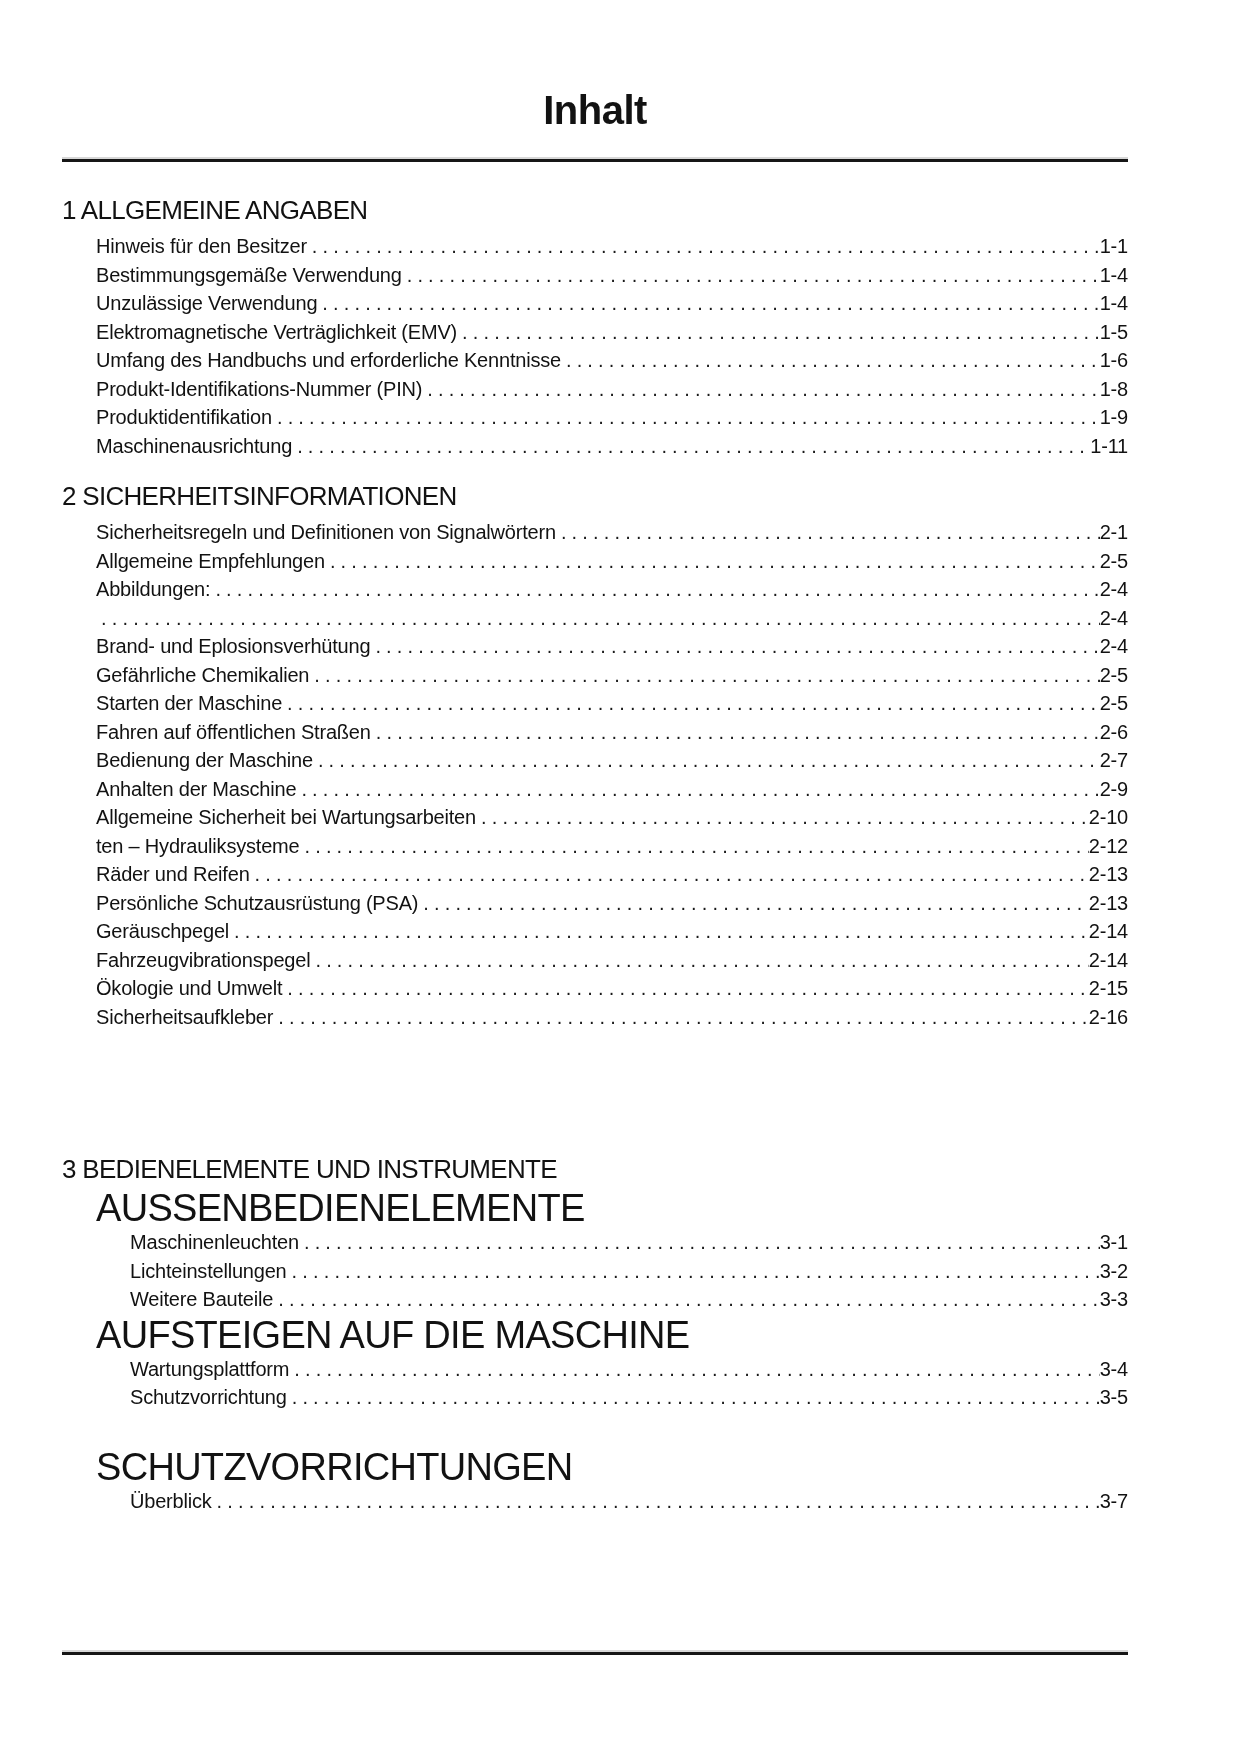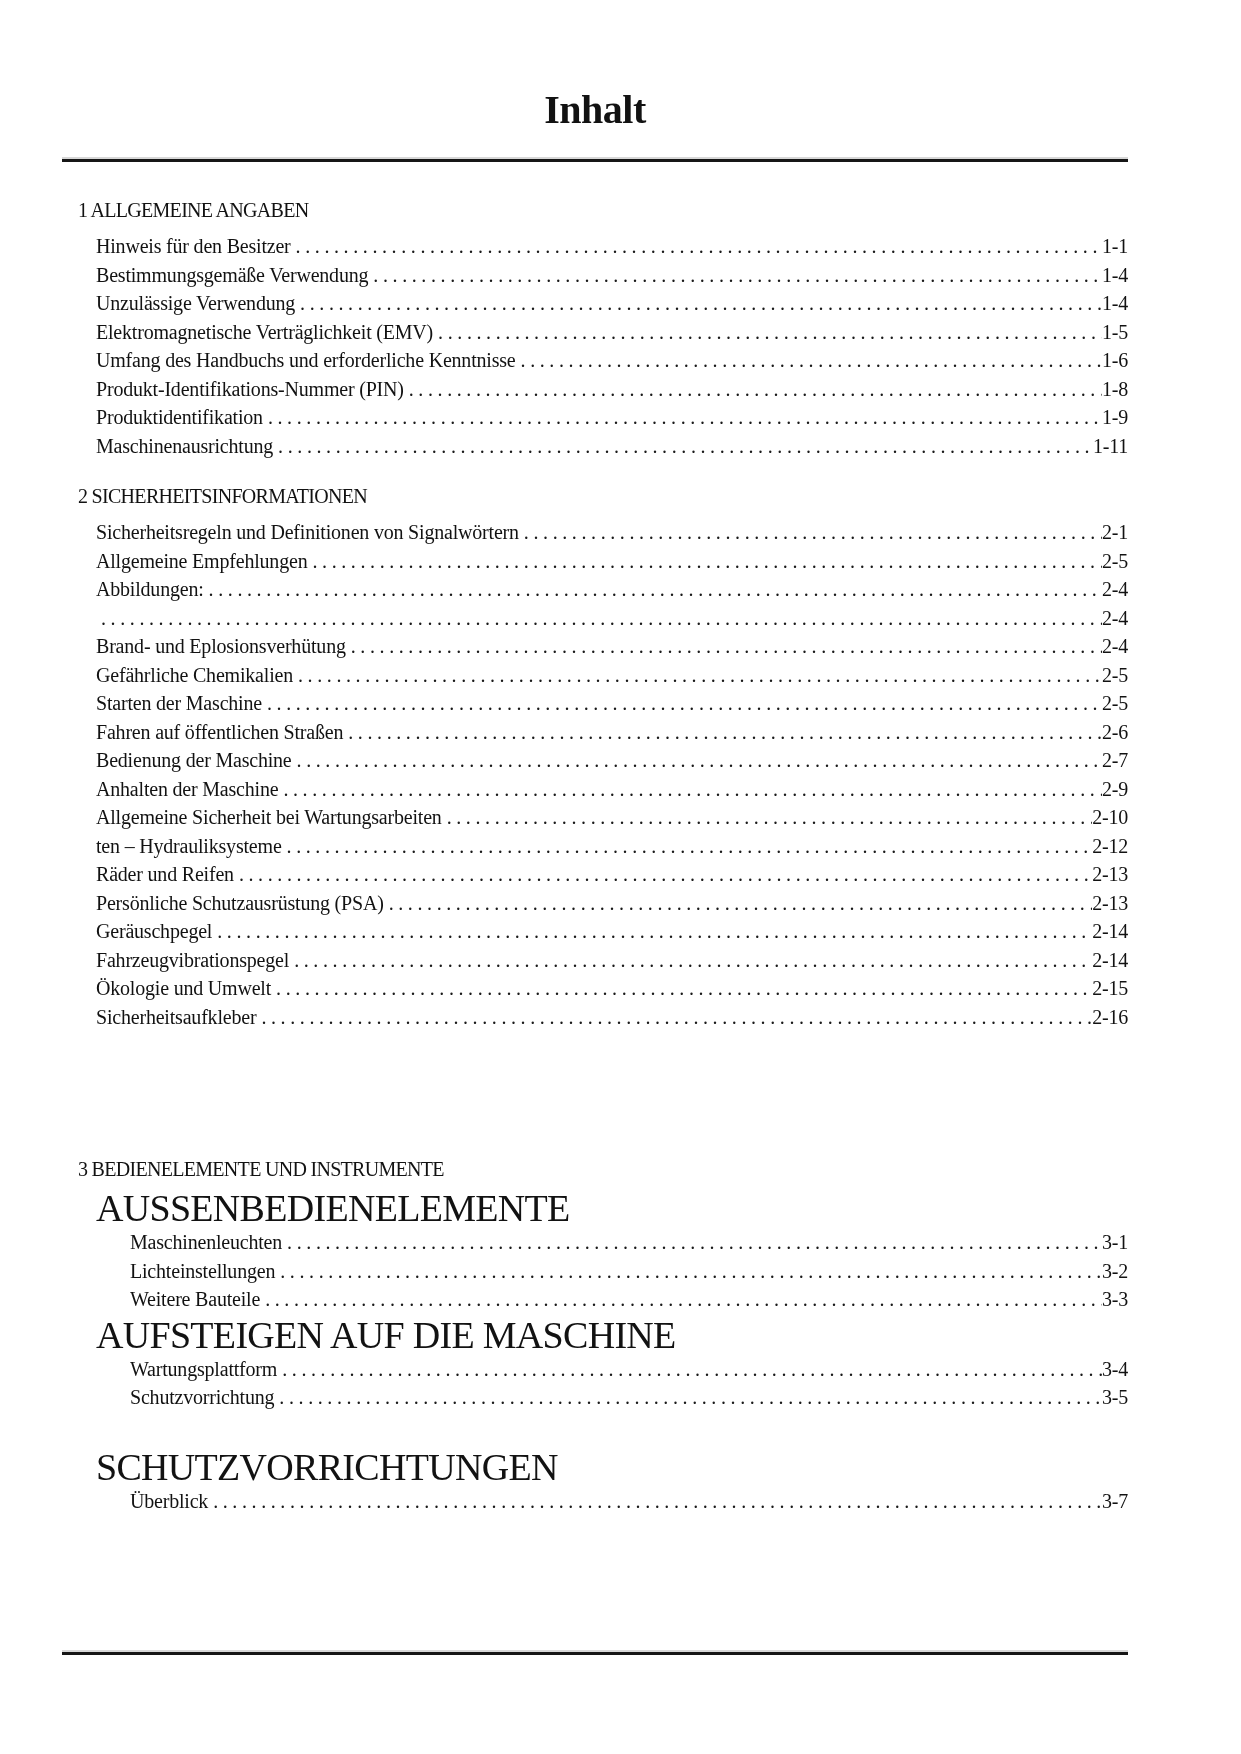--- a/index.html
+++ b/index.html
@@ -1,21 +1,21 @@
 <!DOCTYPE html>
 <html><head>
 <meta charset="utf-8">
 <style>
   html,body { margin:0; padding:0; background:#ffffff; }
   .page {
     position:relative;
     width:1241px; height:1754px;
     background:#ffffff;
     color:#121212;
-    font-family:Liberation Serif, serif;
+    font-family:Liberation Sans, sans-serif;
     overflow:hidden;
   }
   .content { position:absolute; left:62px; top:88px; width:1066px; }
 
   .title {
     text-align:center;
     font-size:40px;
     font-weight:bold;
     letter-spacing:-0.5px;
     line-height:44px;
@@ -25,24 +25,24 @@
     margin-top:27px;
     box-shadow:0 -2px 0 #d8d8d8;
   }
   .footer-rule {
     position:absolute; left:62px; width:1066px; top:1652px;
     height:3px; background:#161616;
     box-shadow:0 -2px 0 #d8d8d8;
   }
 
   .chapter-heading {
-    font-size:20px; font-weight:400;
+    font-size:26px; font-weight:400;
     letter-spacing:-0.7px;
     line-height:36px;
-    margin:16px;
+    margin:0;
   }
   .sec-1 .chapter-heading { margin-top:30px; margin-bottom:4px; }
   .sec-2 .chapter-heading { margin-top:18px; margin-bottom:4px; }
   .sec-3 .chapter-heading { margin-top:120px; margin-bottom:2px; }
 
   .sub-heading {
     font-size:38px; font-weight:400;
     letter-spacing:-0.7px;
     line-height:35px;
     margin:4px 0 2px 34px;

